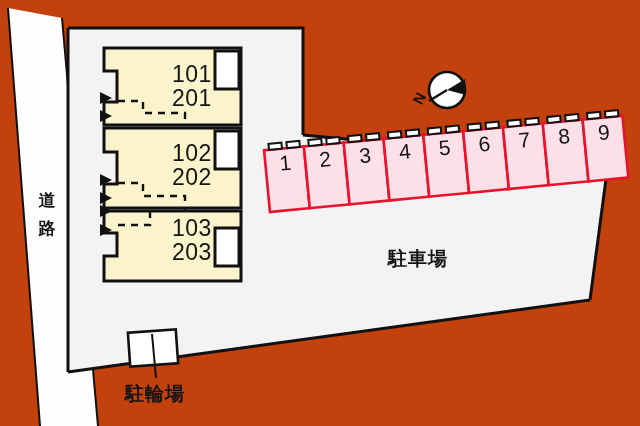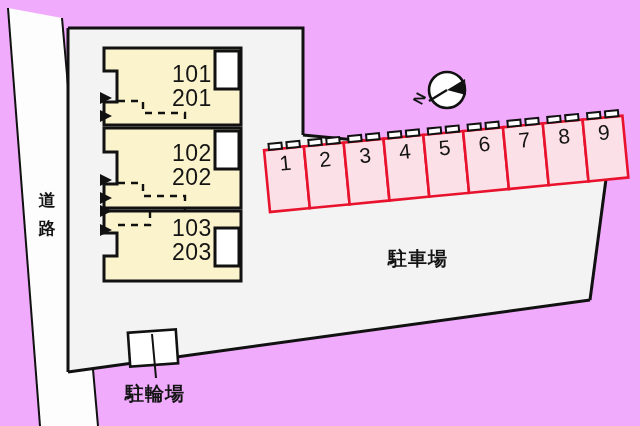--- a/index.html
+++ b/index.html
@@ -7,21 +7,21 @@
     padding: 0;
     background: #ffffff;
   }
   body {
     font-family: "Liberation Sans", sans-serif;
   }
   #site-plan {
     position: relative;
     width: 640px;
     height: 426px;
-    background: #f0abfc;
+    background: #c2410c;
     overflow: hidden;
   }
   #plan-svg {
     position: absolute;
     left: 0;
     top: 0;
     width: 640px;
     height: 426px;
   }
   .lbl {

